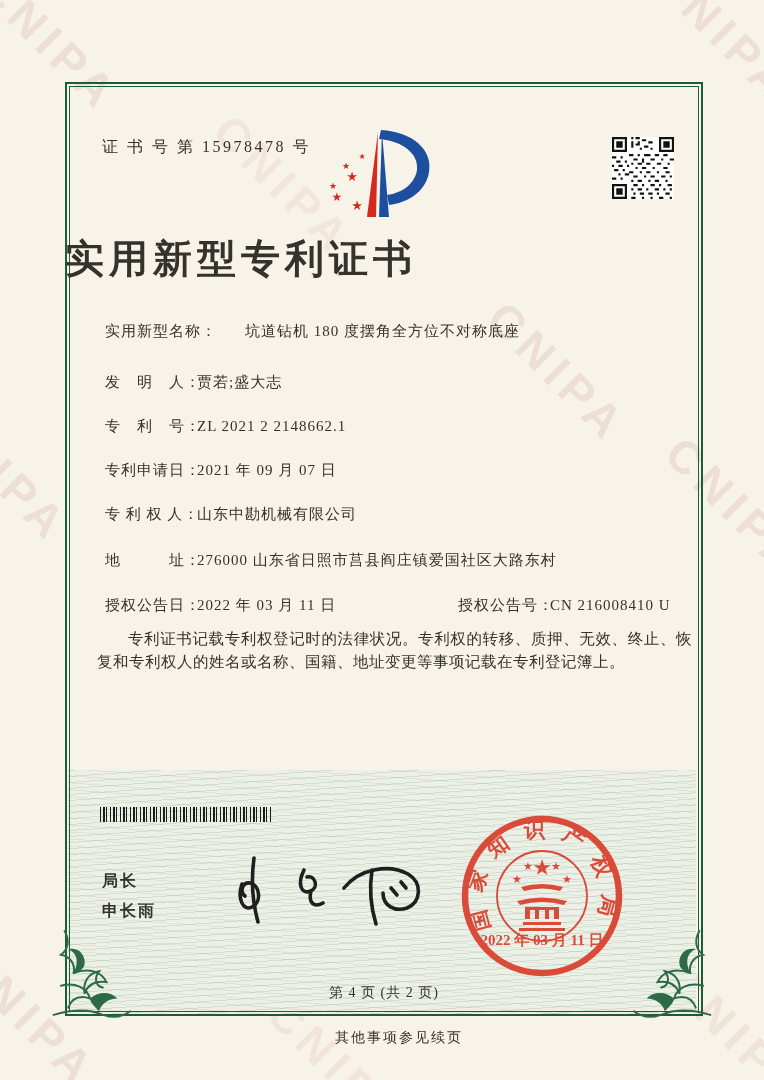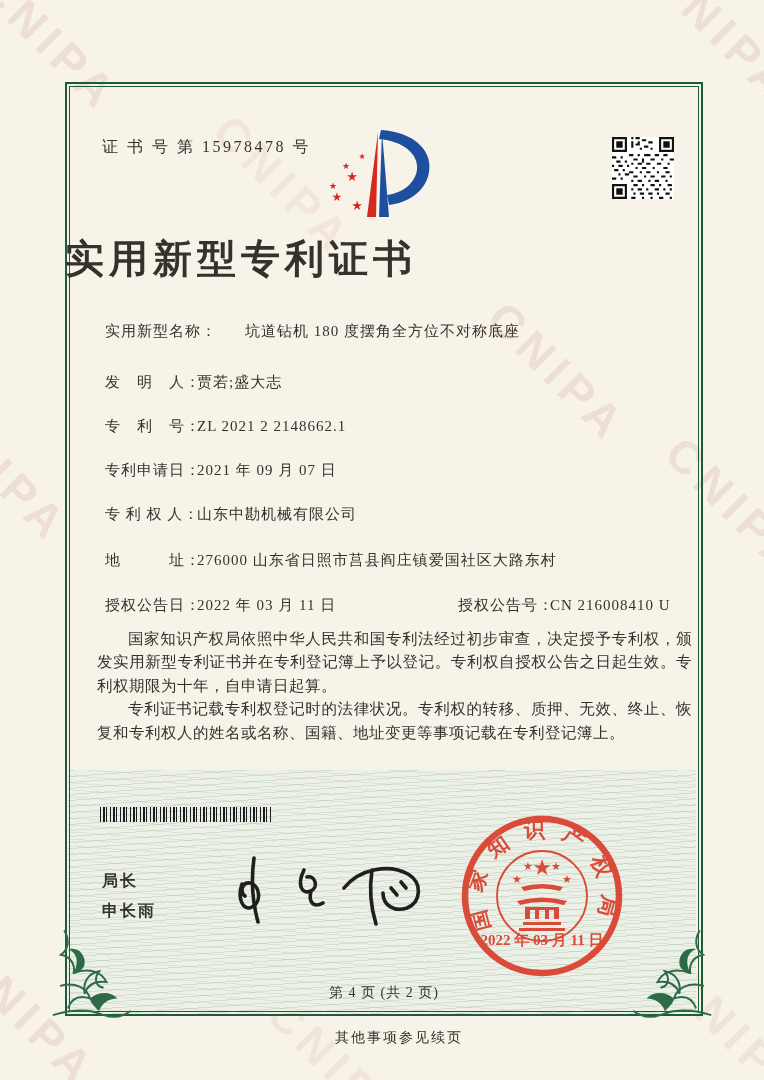--- a/index.html
+++ b/index.html
@@ -154,21 +154,20 @@
   <span class="field-label">地　　　址：</span><span>276000  山东省日照市莒县阎庄镇爱国社区大路东村</span>
 </div>
 <div class="field-row" style="top:596px;width:594px;">
   <span class="field-label">授权公告日：</span><span>2022 年 03 月 11 日</span>
   <span class="field-pair2">
     <span class="field-label">授权公告号：</span><span>CN 216008410 U</span>
   </span>
 </div>
 
 <div class="paras">
-  <p>国家知识产权局依照中华人民共和国专利法经过初步审查，决定授予专利权，颁发实用新型专利证书并在专利登记簿上予以登记。专利权自授权公告之日起生效。专利权期限为十年，自申请日起算。</p>
   <p>专利证书记载专利权登记时的法律状况。专利权的转移、质押、无效、终止、恢复和专利权人的姓名或名称、国籍、地址变更等事项记载在专利登记簿上。</p>
 </div>
 
 <div class="barcode"></div>
 
 <div class="director">
   <div>局长</div>
   <div>申长雨</div>
 </div>
 

